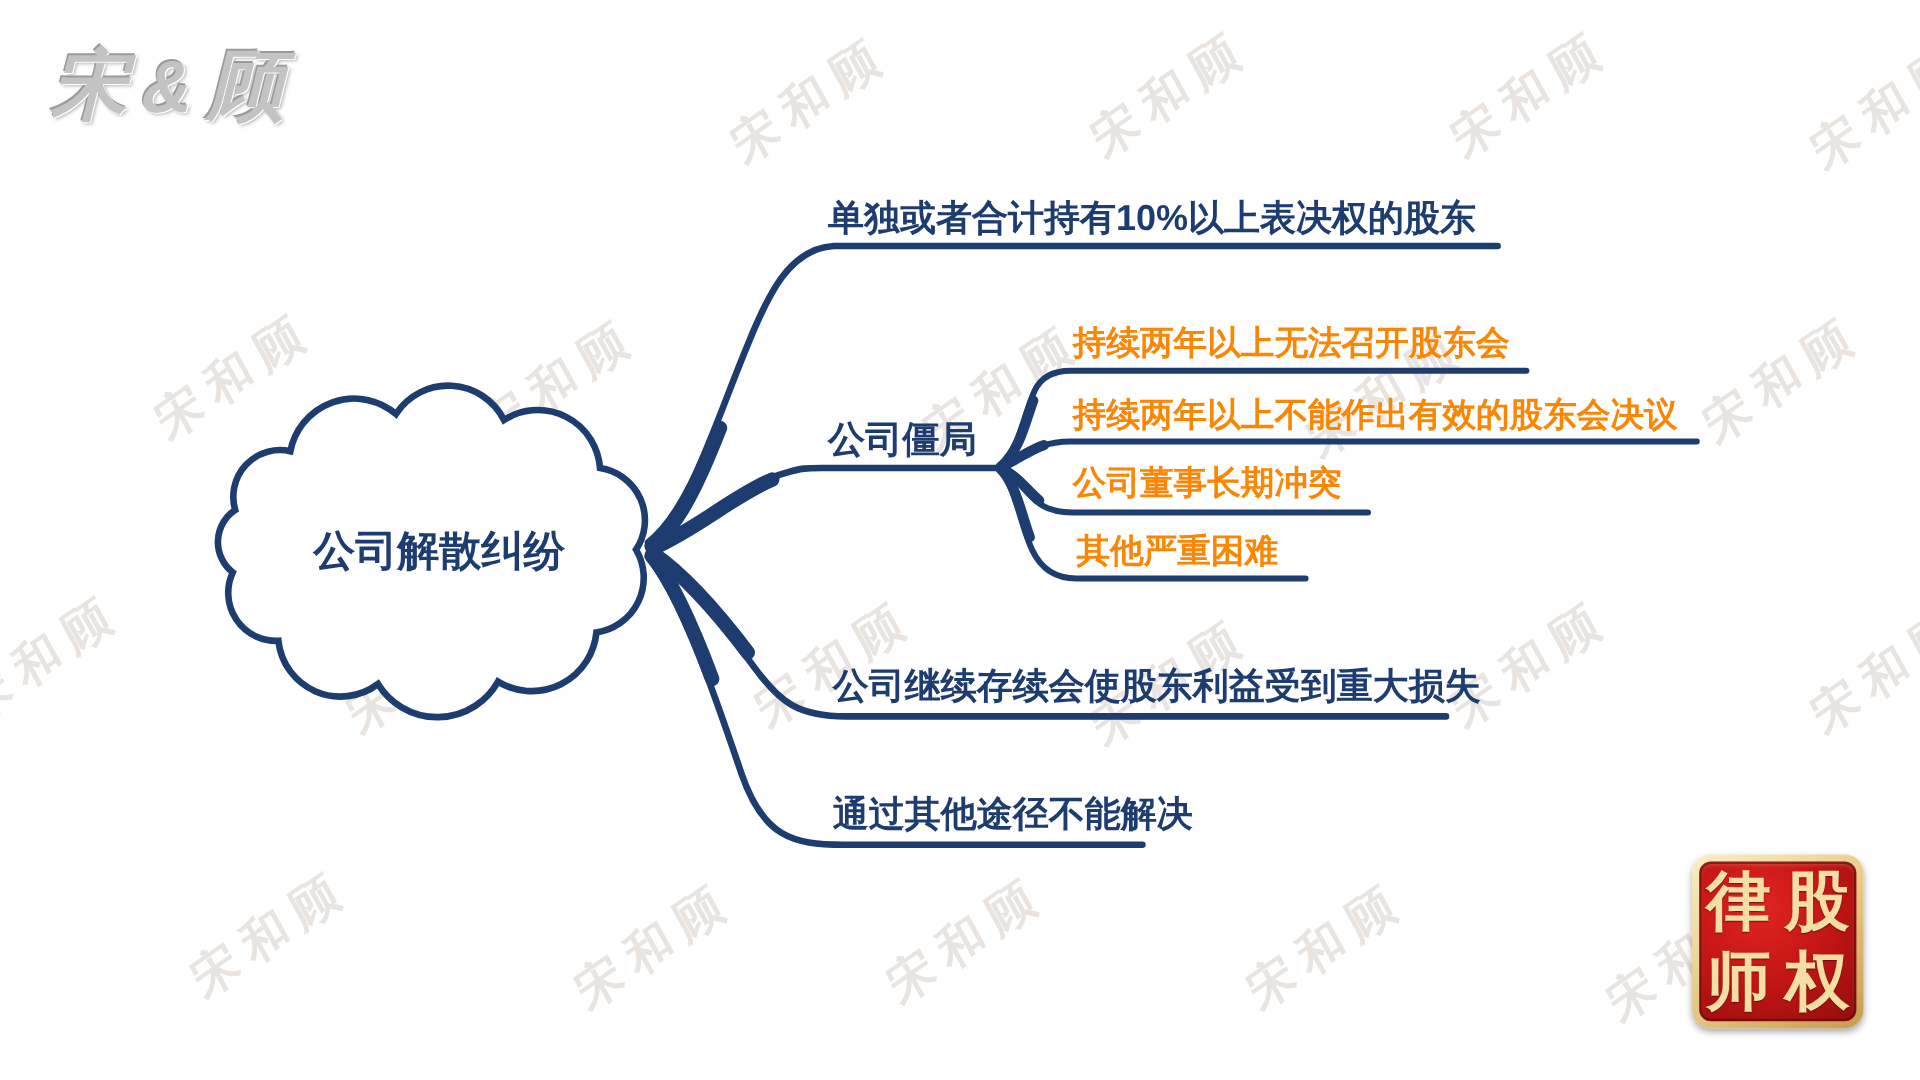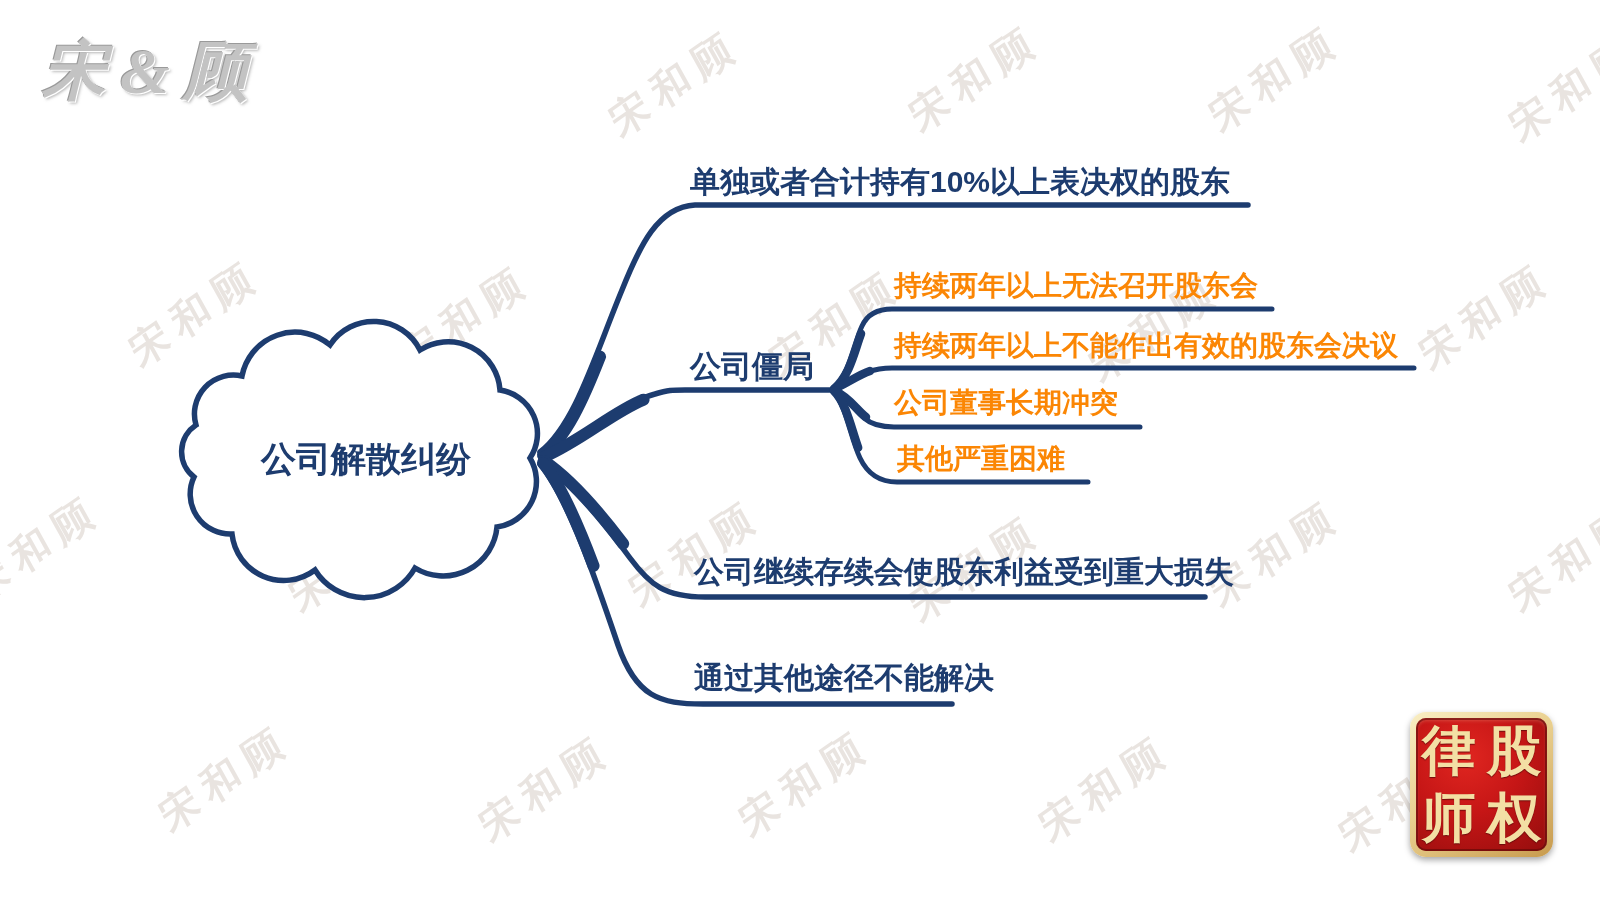--- a/index.html
+++ b/index.html
@@ -15,21 +15,21 @@
     color:var(--wm,#e9e4e0);
     transform:rotate(-35deg) skewX(-6deg);
     transform-origin:center;
     white-space:nowrap;
     user-select:none;
   }
   
   .brand{
     position:absolute;left:42px;top:28px;z-index:3;
     font-size:64px;font-weight:bold;letter-spacing:14px;
-    font-family:Liberation Serif, serif;
+    font-family:Liberation Mono, monospace;
     font-style:italic;
     color:#c3c3c3;
     text-shadow:1px 1px 0 #ffffff,-1px -1px 0 #9a9a9a,2px 2px 3px rgba(120,120,120,.55);
   }
   
   #map{position:absolute;inset:0;z-index:2;}
   .line{stroke:var(--navy,#1d3c6f);stroke-width:5.5;fill:none;stroke-linecap:round;stroke-linejoin:round;}
   .line-thick{stroke:var(--navy,#1d3c6f);stroke-width:12;fill:none;stroke-linecap:round;stroke-dasharray:115 4000;}
   .subline{stroke:var(--navy,#1d3c6f);stroke-width:5;fill:none;stroke-linecap:round;stroke-linejoin:round;}
   .subline-thick{stroke:var(--navy,#1d3c6f);stroke-width:8.5;fill:none;stroke-linecap:round;stroke-dasharray:62 4000;}

